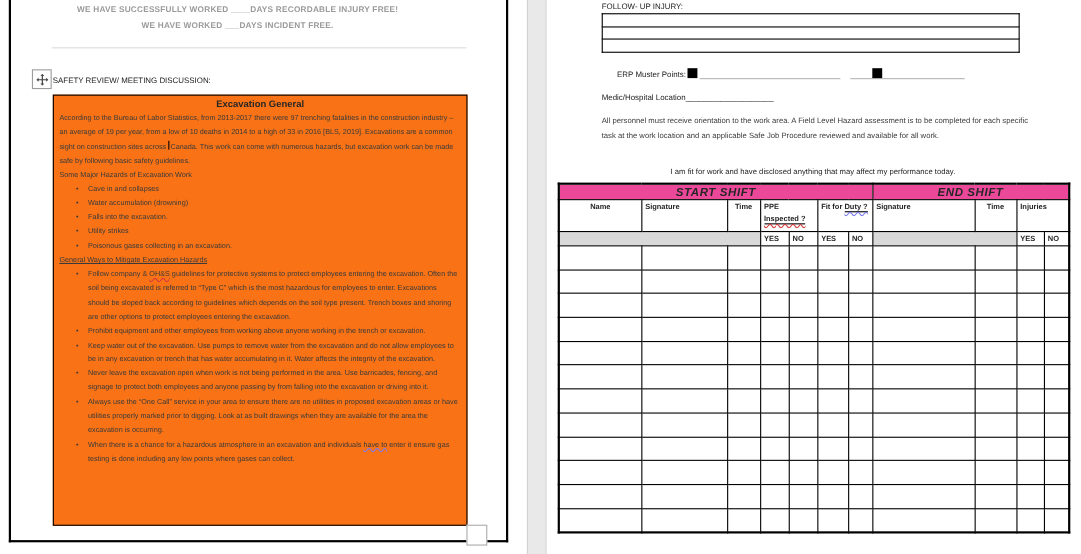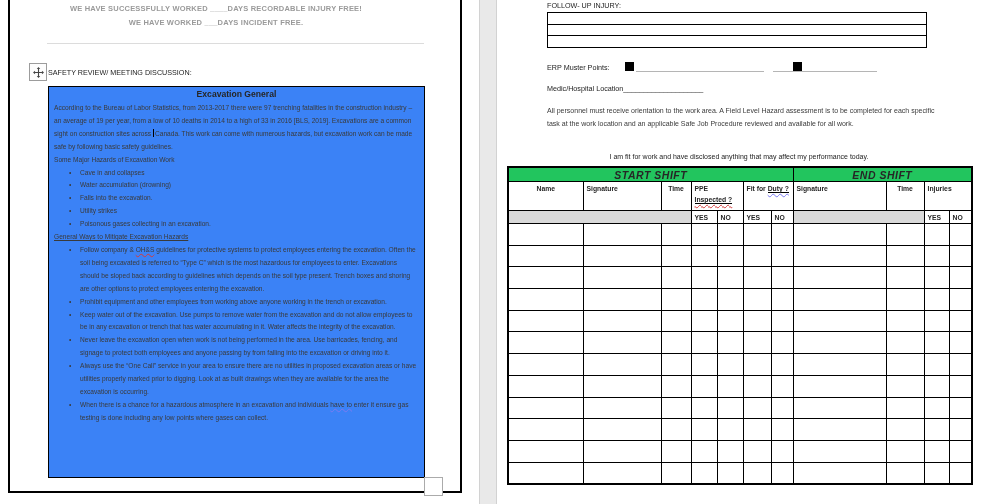--- a/index.html
+++ b/index.html
@@ -15,21 +15,21 @@
   
   .page-left{left:0;top:0;width:479px;height:504px;background:#fff;}
   .pb{background:#000;}
   .hdr{left:8px;top:2px;width:416px;text-align:center;color:#9a9a9a;
        font-weight:bold;font-size:7.5px;line-height:14px;letter-spacing:.2px;}
   .hdr-sep{left:47px;top:43px;width:377px;height:1px;background:#dcdcdc;}
   .move-handle{left:29px;top:63px;width:16px;height:16px;border:1px solid #9c9c9c;
        background:#fdfdfd;display:flex;align-items:center;justify-content:center;}
   .section-label{left:48px;top:68px;font-size:7.2px;color:#222;}
   .textbox{left:48px;top:86px;width:377px;height:392px;border:1.5px solid #000;
-       box-sizing:border-box;background:#3b82f6;padding:1px 5px 0 5px;overflow:hidden;}
+       box-sizing:border-box;background:#f97316;padding:1px 5px 0 5px;overflow:hidden;}
   .tb-title{text-align:center;font-weight:bold;font-size:8.6px;line-height:13px;margin-bottom:1px;}
   .tb-para{font-size:6.6px;line-height:12.9px;color:#3a3a3a;}
   .tb-para.u{text-decoration:underline;}
   .tb-bullet{display:flex;font-size:6.6px;line-height:12.9px;color:#3a3a3a;}
   .tb-bullet .mk{width:11px;margin-left:15px;flex:none;}
   .tb-bullet .tx{flex:1;padding-right:1px;}
   .sq-red{text-decoration:underline wavy #d43b3b;text-decoration-thickness:1px;text-underline-offset:1px;}
   .sq-blue{text-decoration:underline wavy #7a7af0;text-decoration-thickness:1px;text-underline-offset:1px;}
   .caret-before::before{content:"";display:inline-block;width:0;height:8px;
        border-left:1px solid #000;margin-right:1px;vertical-align:-1px;}
@@ -37,31 +37,31 @@
 
   
   .page-gap{left:479px;top:0;width:18px;height:504px;background:#e9e9e9;
        border-left:1px solid #d2d2d2;border-right:1px solid #d2d2d2;box-sizing:border-box;}
 
   
   .page-right{left:497px;top:0;width:486px;height:504px;background:#fff;}
   .fu-label{left:50px;top:1px;font-size:7.2px;color:#222;}
   .fu-table{left:50px;top:12px;width:380px;border-collapse:collapse;}
   .fu-table td{border:1.6px solid #000;height:10.5px;padding:0;}
-  .erp-label{left:50px;top:63px;font-size:7.2px;color:#222;}
+  .erp-label{left:64px;top:63px;font-size:7.2px;color:#222;}
   .erp-sq{width:9px;height:9px;background:#000;}
   .erp-line{height:1px;background:#b5b5b5;}
   .medic{left:50px;top:84px;font-size:7.2px;color:#222;}
   .orient{left:50px;top:104px;width:392px;font-size:7px;line-height:13px;color:#3a3a3a;}
   .fit{left:10px;top:153px;width:464px;text-align:center;font-size:7px;color:#222;}
 
   .signin{left:10px;top:166px;width:464px;border-collapse:collapse;table-layout:fixed;
        border:2px solid #000;}
   .signin th,.signin td{border:1px solid #000;padding:0 3px;overflow:hidden;white-space:nowrap;}
-  .signin .shift-hdr{background:#22c55e;font-weight:bold;font-style:italic;
+  .signin .shift-hdr{background:#ec4899;font-weight:bold;font-style:italic;
        font-size:10.5px;text-align:center;height:13px;line-height:12px;letter-spacing:.5px;}
   .signin .colhdr{font-size:6.8px;font-weight:bold;height:27px;vertical-align:top;
        text-align:left;line-height:11px;padding-top:1px;}
   .signin .colhdr.ctr{text-align:center;}
   .signin .yn-row td{height:12px;font-size:6.8px;font-weight:bold;line-height:11px;}
   .signin .grayfill{background:#d9d9d9;}
   .signin tbody td{height:20.7px;}
   .u-red{border-bottom:1px solid #000;text-decoration:underline wavy #d43b3b;
        text-decoration-thickness:1px;text-underline-offset:2px;}
   .u-blue{border-bottom:1px solid #000;text-decoration:underline wavy #7a7af0;

